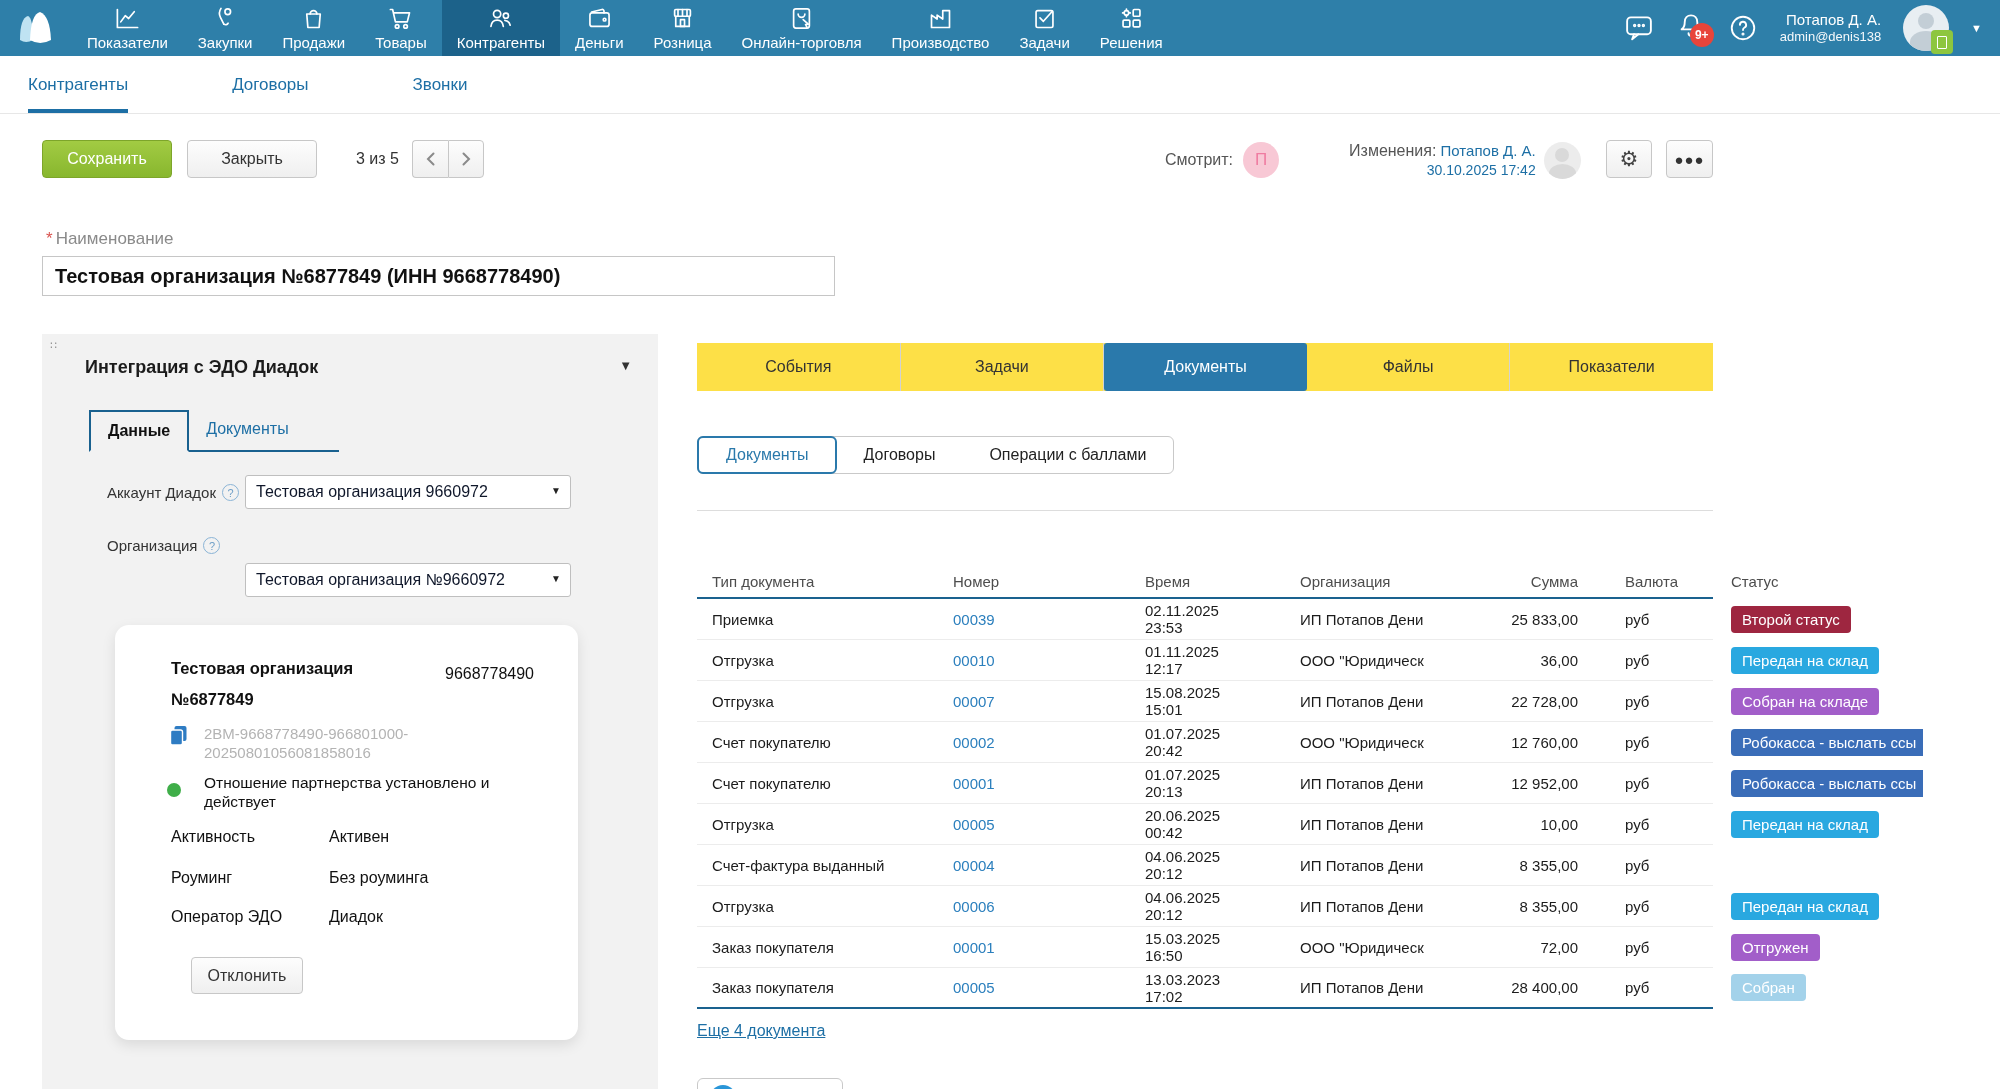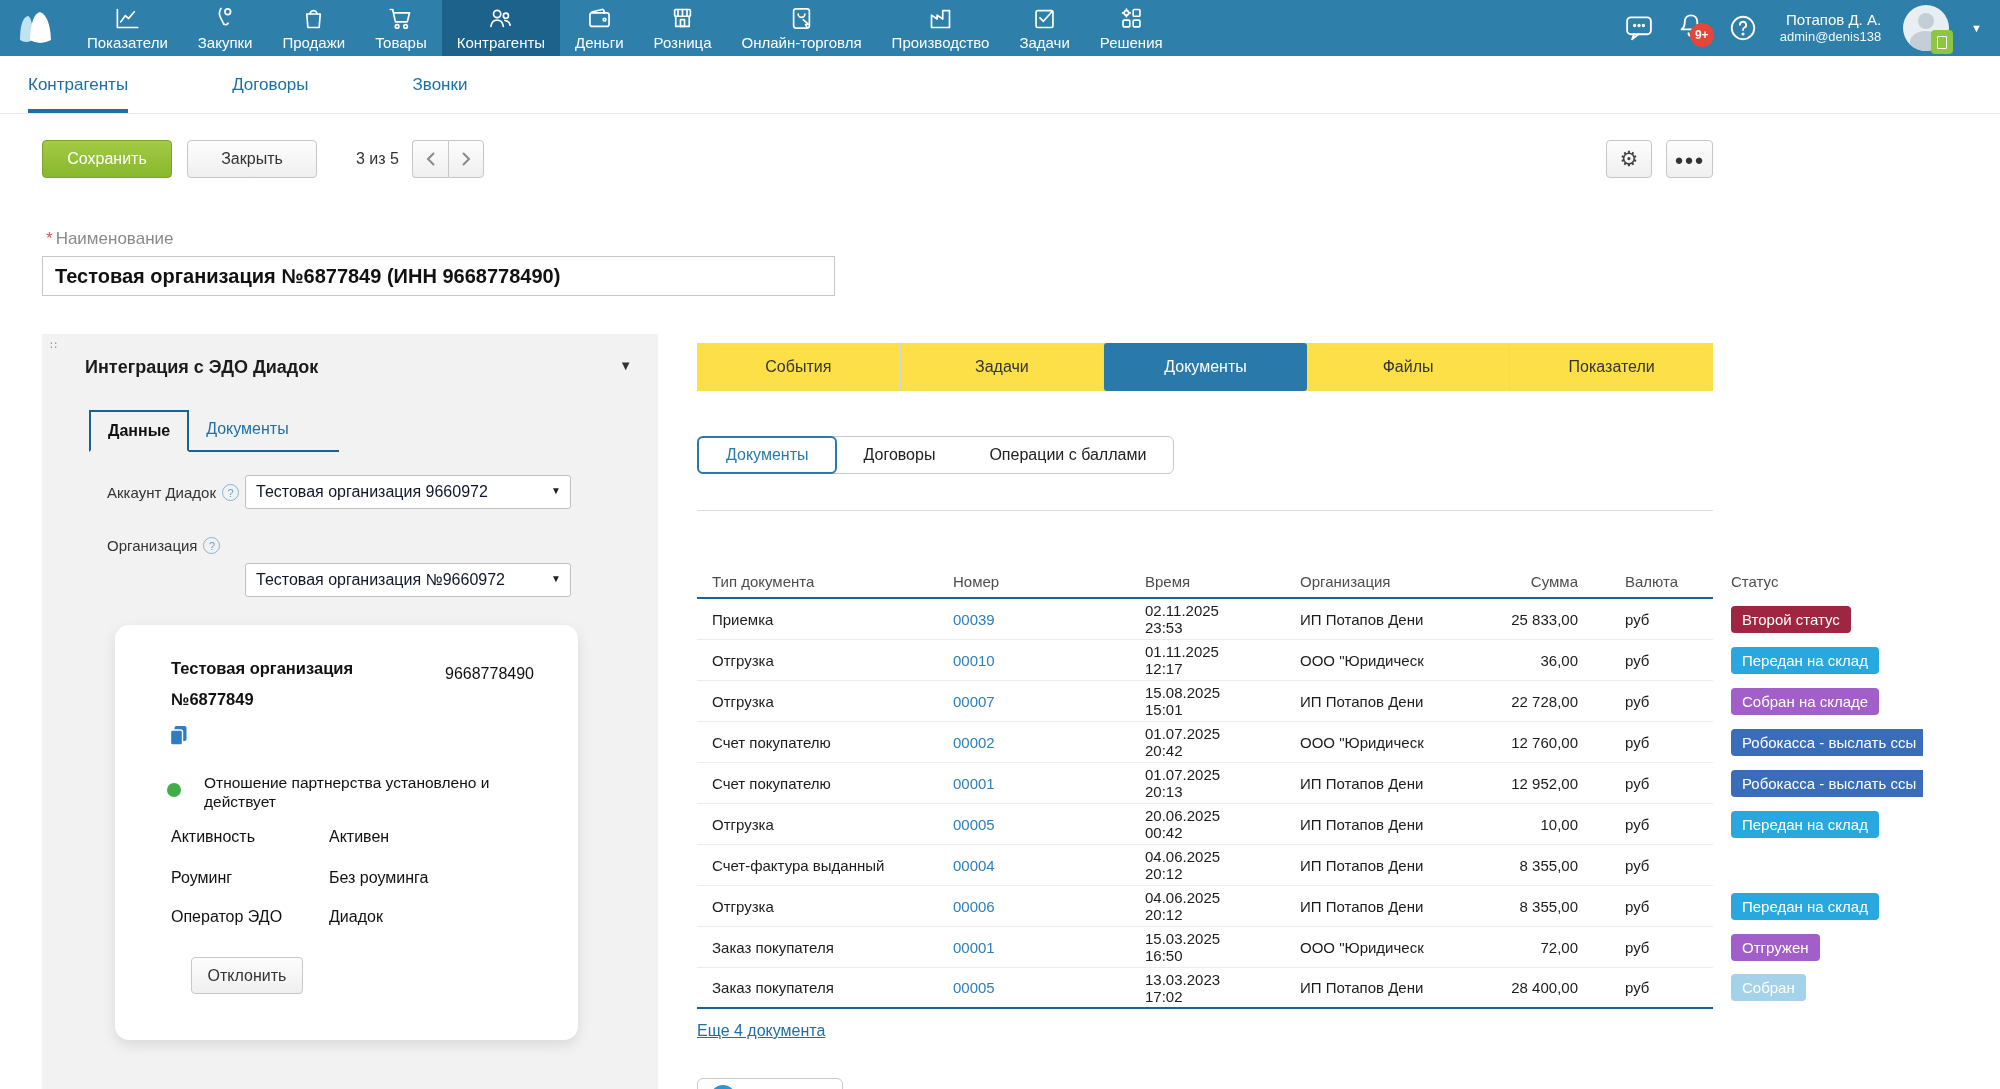--- a/index.html
+++ b/index.html
@@ -288,20 +288,35 @@
         <path d="M8.5 1.5 3 7l5.5 5.5" fill="none" stroke="#8a8a8a" stroke-width="2" stroke-linecap="round"></path>
         </svg>
     </div>
     <div class="arrow-btn">
       <svg width="12" height="14" viewBox="0 0 12 14">
         <path d="M3.5 1.5 9 7l-5.5 5.5" fill="none" stroke="#8a8a8a" stroke-width="2" stroke-linecap="round"></path>
         </svg>
     </div>
   </div>
 
+  <div id="toolbar-right" class="abs">
+    <span class="muted-label">Смотрит:</span>
+    <div id="viewer-avatar">П</div>
+    <div id="changes-block">
+      <div>
+        <span class="muted-label">Изменения:</span>
+        <a>Потапов Д. А.</a>
+      </div>
+      <div id="changes-date">30.10.2025 17:42</div>
+    </div>
+    <div id="changes-avatar">
+      <div class="avatar-head"></div>
+        <div class="avatar-body"></div>
+    </div>
+  </div>
   <div id="gear-btn" class="abs btn">
     <span>⚙</span>
   </div>
   <div id="dots-btn" class="abs btn">
     <span>●●●</span>
   </div>
 
   <div id="name-label" class="abs">
     <span class="req">*</span><span>Наименование</span>
   </div>
@@ -333,20 +348,21 @@
       <span>Тестовая организация №9660972</span>
     </div>
 
     <div id="edo-card" class="abs">
       <div id="card-org-name" class="abs">Тестовая организация №6877849</div>
       <div id="card-inn" class="abs">9668778490</div>
       <svg id="copy-icon" class="abs" viewBox="0 0 20 22">
         <rect x="5.5" y="1" width="12" height="15" rx="2" fill="#2e7cc3"></rect>
         <rect x="1.5" y="5" width="12" height="15" rx="2" fill="#2e7cc3" stroke="#fff" stroke-width="1.4"></rect>
       </svg>
+      <div id="card-box-id" class="abs">2BM-9668778490-966801000-20250801056081858016</div>
       <div id="card-status-dot" class="abs"></div>
       <div id="card-status-text" class="abs">Отношение партнерства установлено и действует</div>
 
       <div id="kv-0" class="kv-row">
         <span class="kv-label">Активность</span>
         <span>Активен</span>
       </div>
       <div id="kv-1" class="kv-row">
         <span class="kv-label">Роуминг</span>
         <span>Без роуминга</span>

